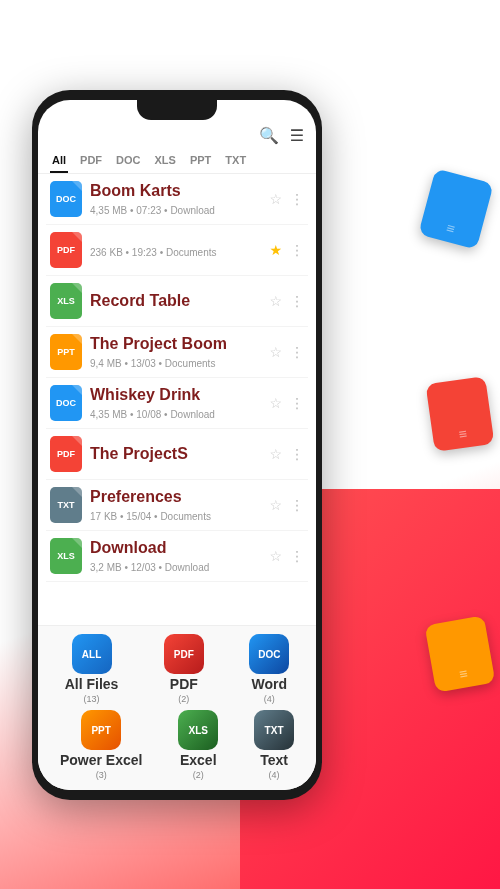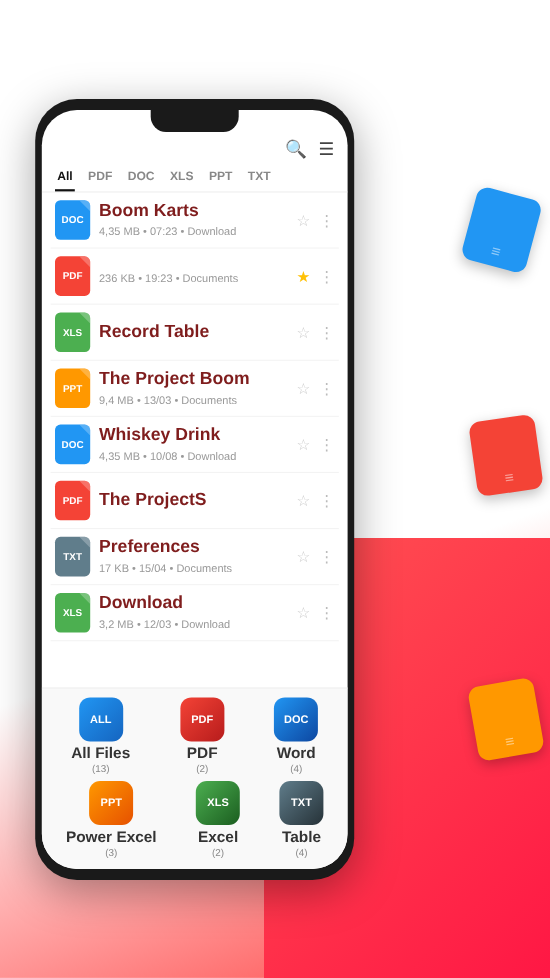--- a/index.html
+++ b/index.html
@@ -435,19 +435,19 @@
             <div class="nav-label">Power Excel</div>
             <div class="nav-count">(3)</div>
           </div>
           <div class="nav-item">
             <div class="nav-icon-wrap xls">XLS</div>
             <div class="nav-label">Excel</div>
             <div class="nav-count">(2)</div>
           </div>
           <div class="nav-item">
             <div class="nav-icon-wrap txt">TXT</div>
-            <div class="nav-label">Table</div>
+            <div class="nav-label">Text</div>
             <div class="nav-count">(4)</div>
           </div>
         </div>
       </div>
   </div>
 </div>
 
 </body></html>

